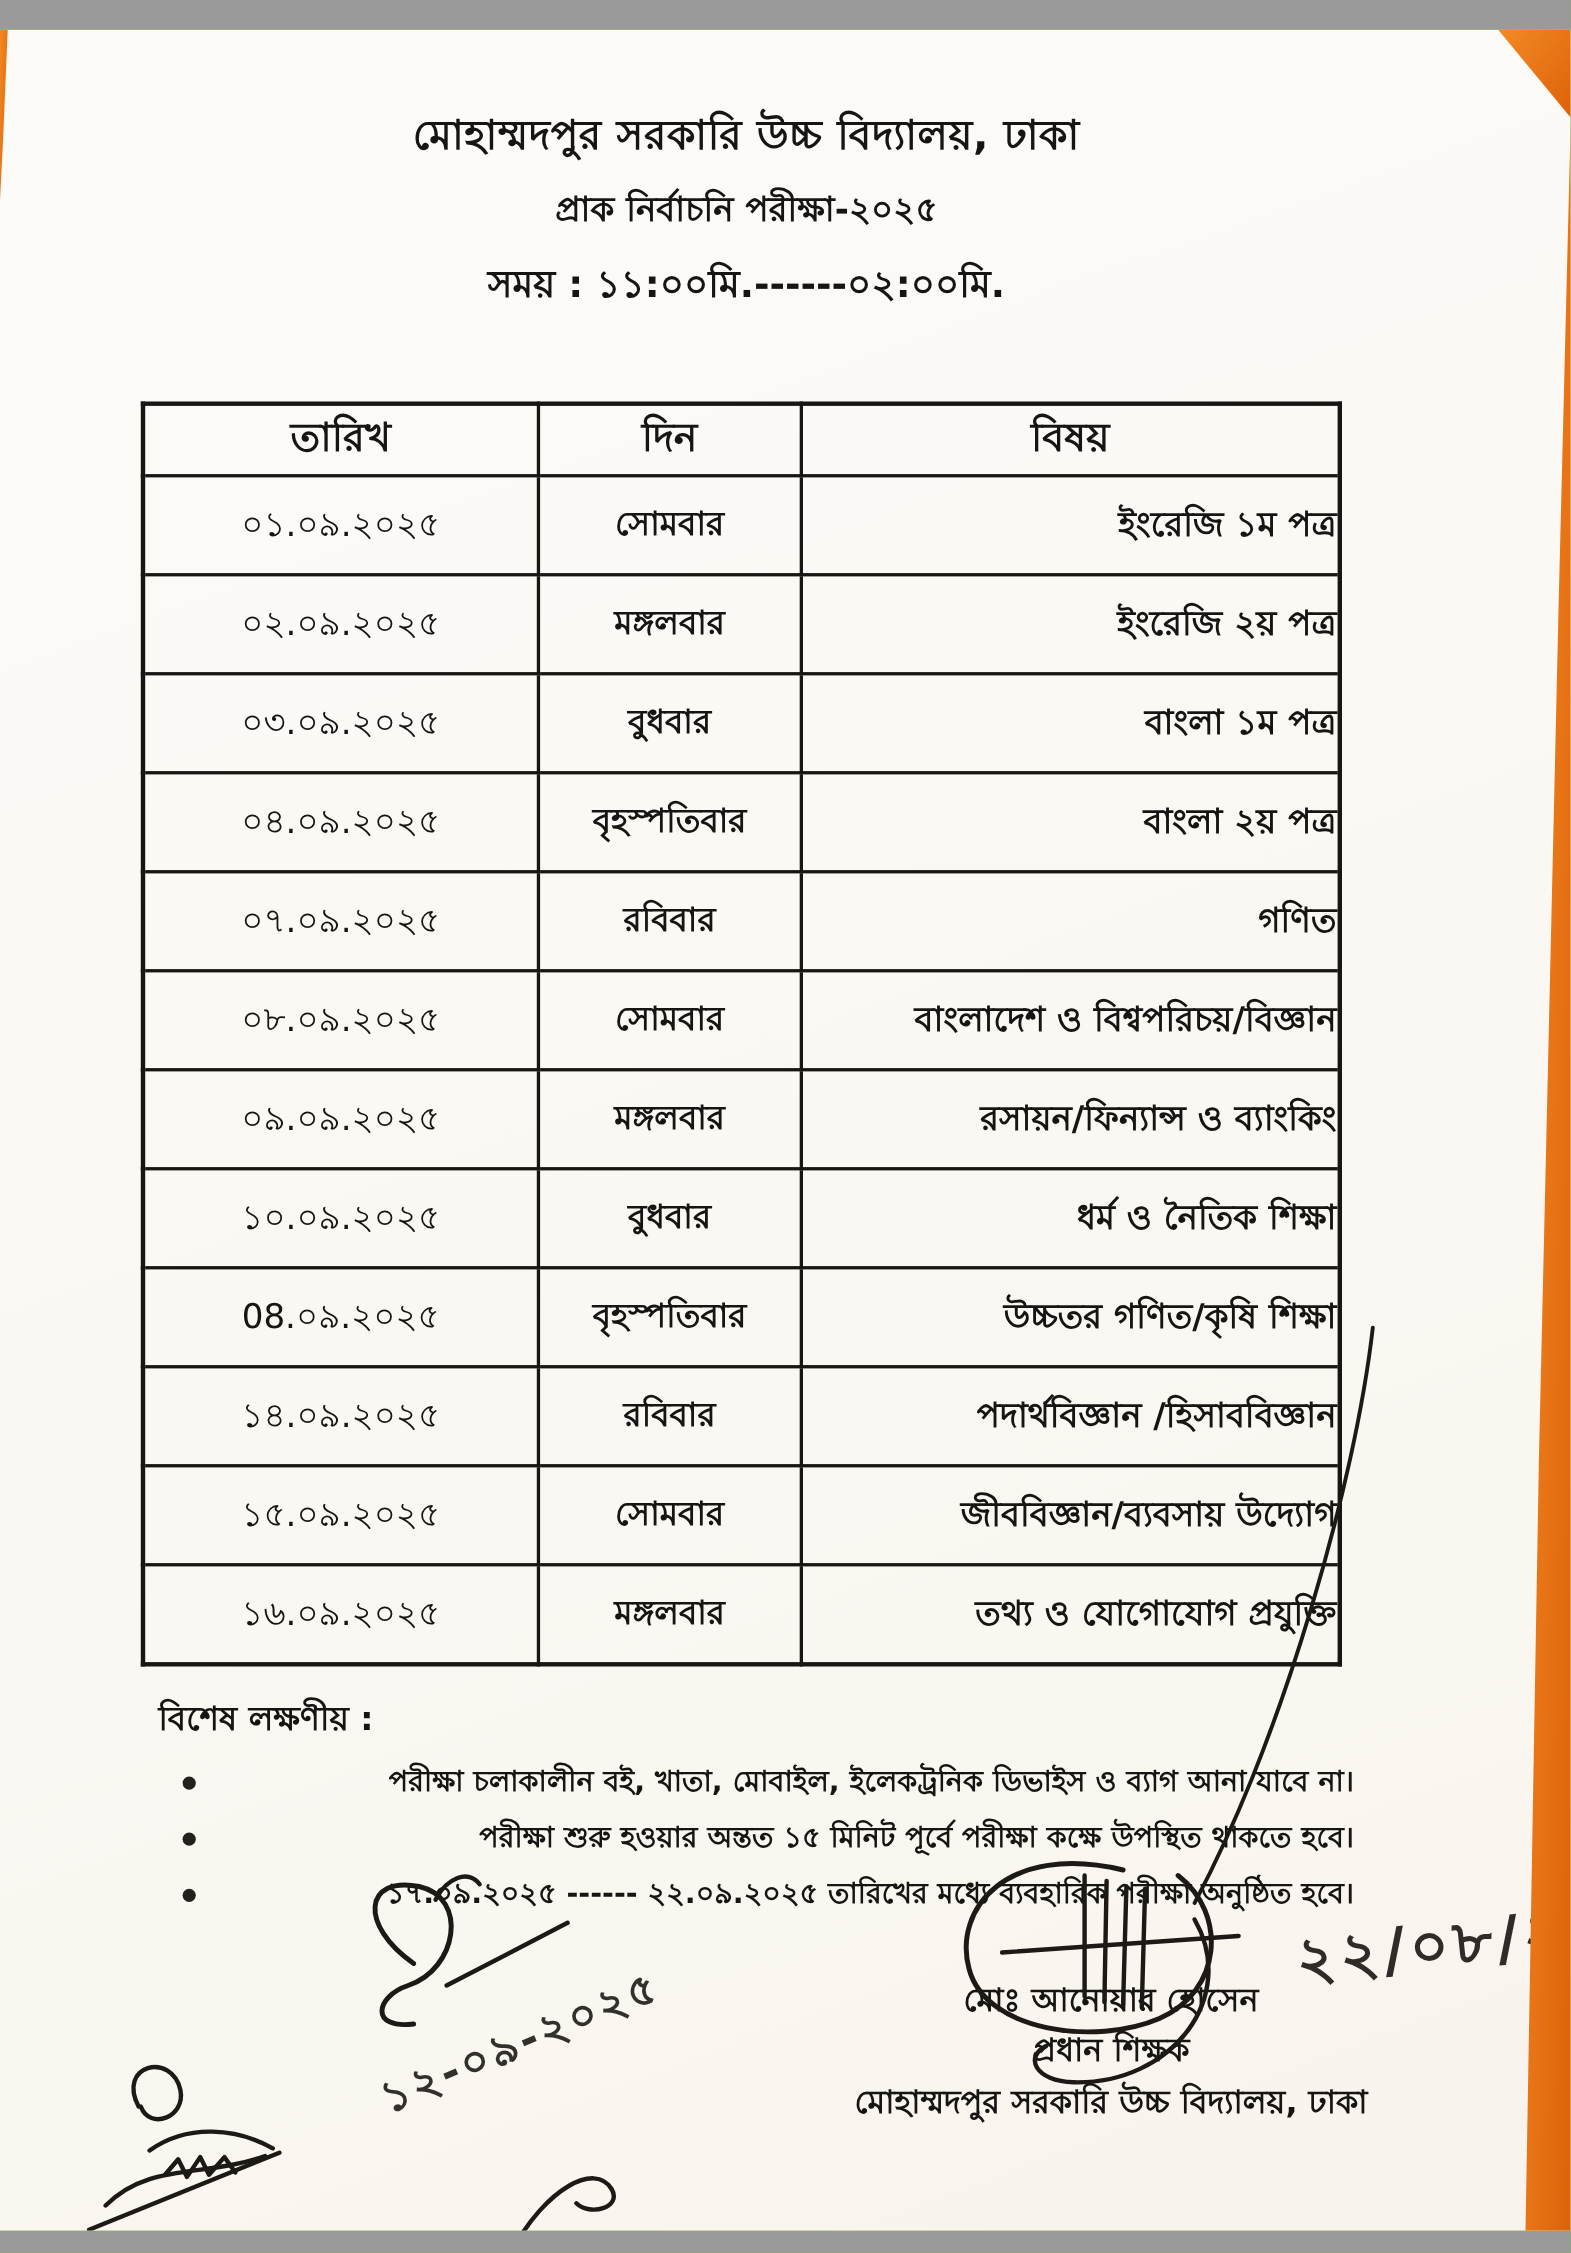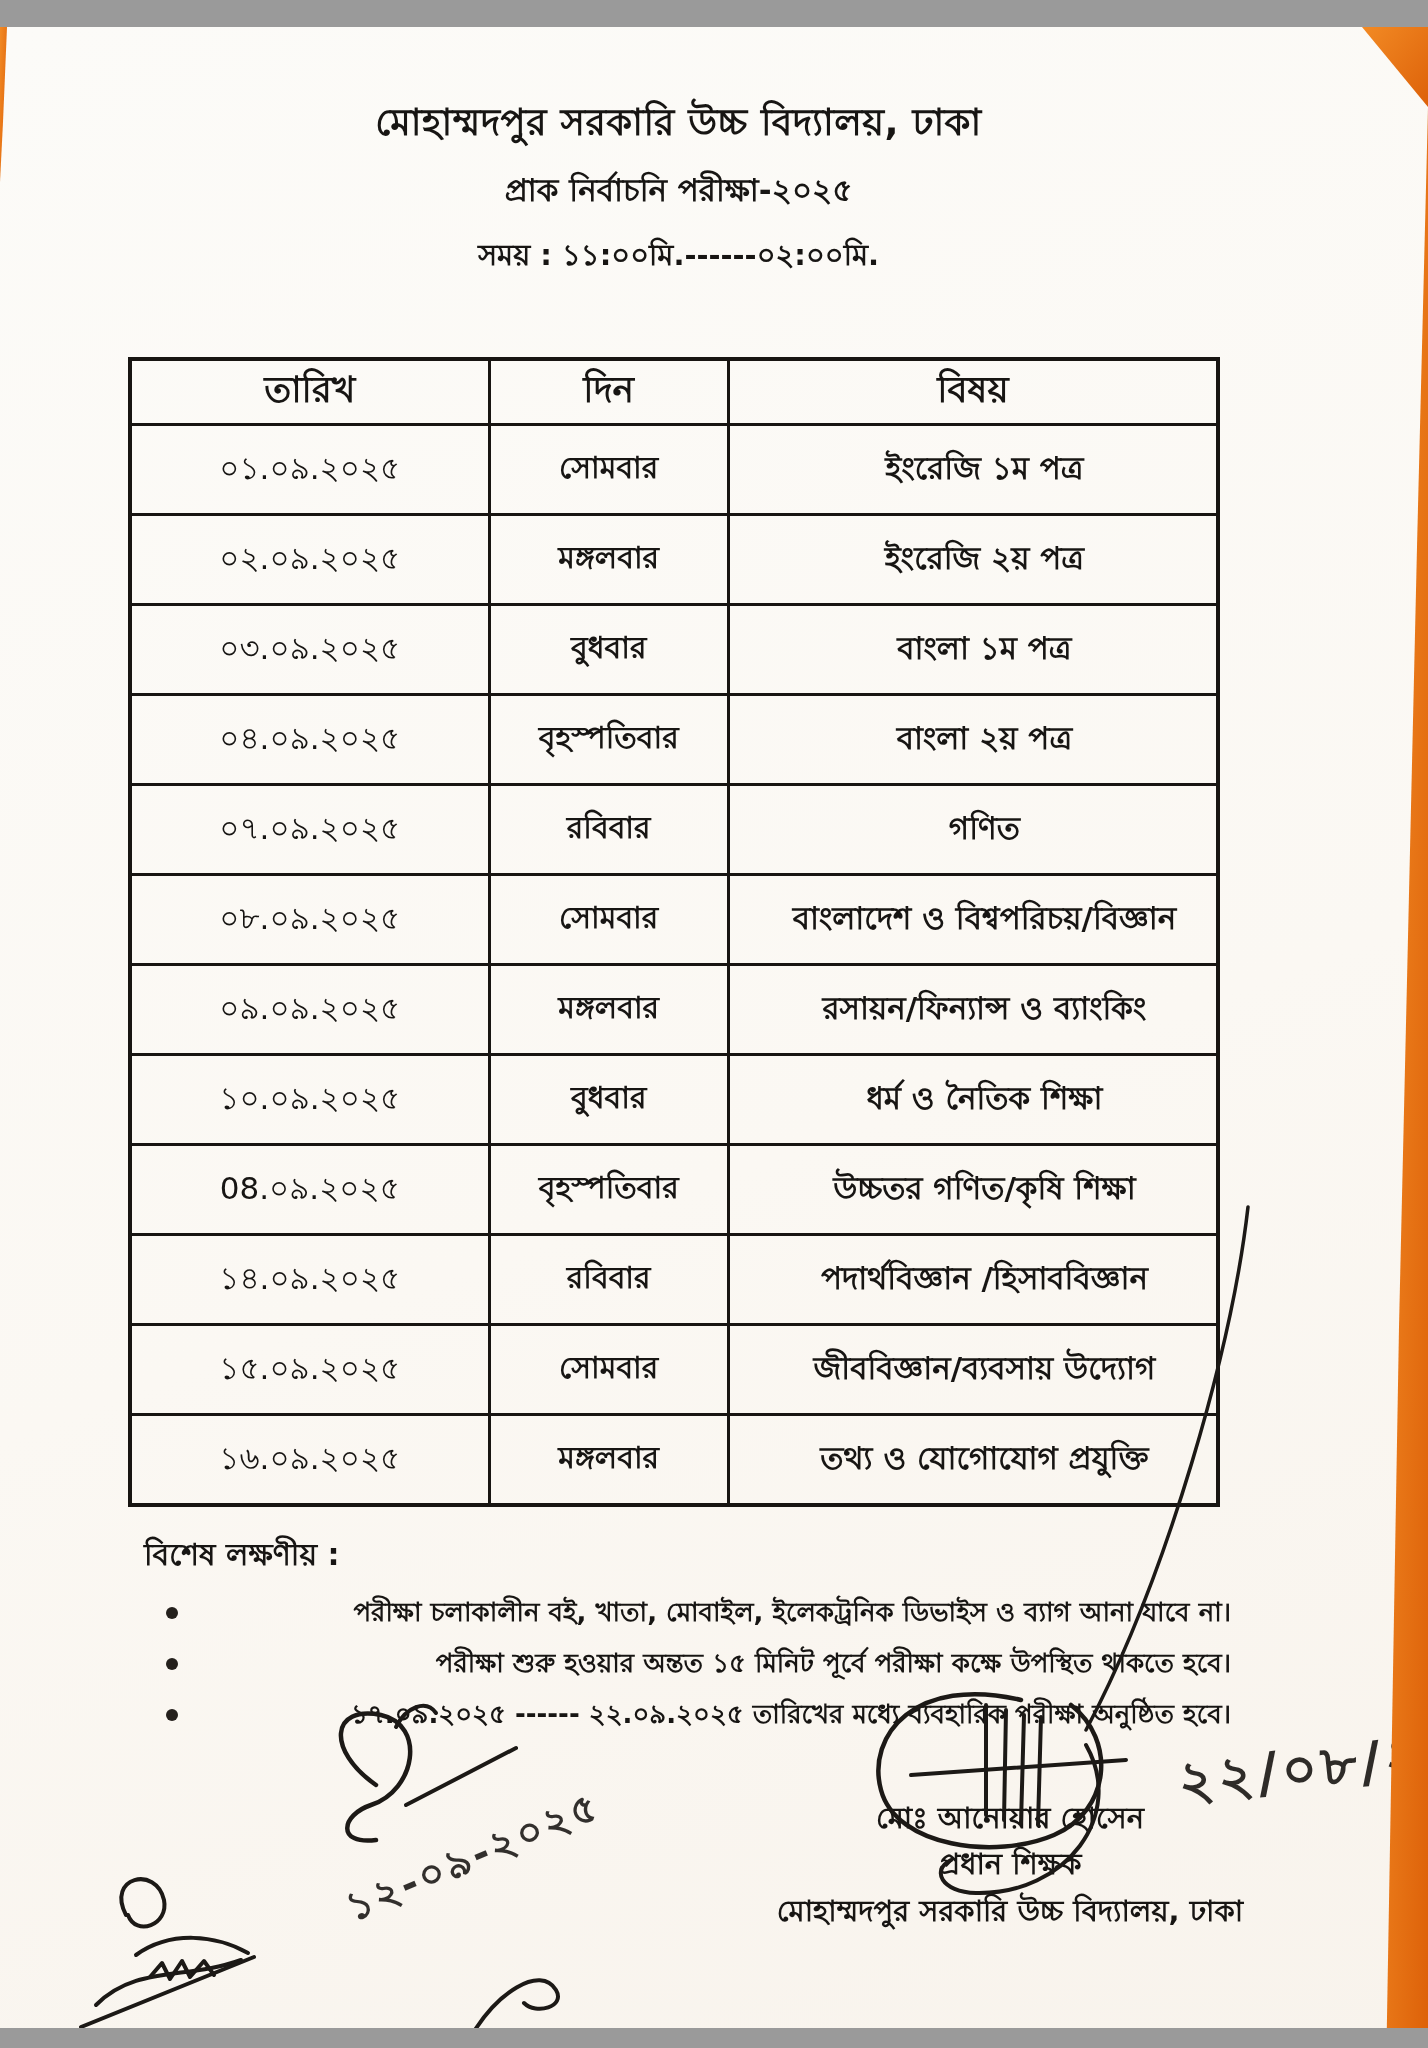--- a/index.html
+++ b/index.html
@@ -7,28 +7,28 @@
           background:#84cc16;font-family:"DejaVu Sans","Liberation Sans",sans-serif;color:#171513;margin-top:27px;}
   
   .paper{position:absolute;left:0;top:0;width:1428px;height:2048px;
          background:linear-gradient(160deg,#fcfbf8 0%,#fbf8f3 55%,#f8f3ec 100%);}
   
   .edge-svg,.ink-svg{position:absolute;left:0;top:0;width:1428px;height:2048px;pointer-events:none;}
   .content{position:absolute;left:126px;top:0;width:1105px;}
   .doc-head{text-align:center;}
   .t1{margin:66px 0 0 0;font-size:37px;font-weight:700;letter-spacing:.5px;}
   .t2{margin:10px 0 0 0;font-size:31px;font-weight:700;}
-  .t3{margin:14px 0 0 0;font-size:29px;font-weight:700;}
+  .t3{margin:14px 0 0 0;font-size:34px;font-weight:700;}
   table.sched{border-collapse:collapse;width:1092px;margin:76px 0 0 2px;
               border:4px solid #181512;}
   table.sched th,table.sched td{border:3px solid #181512;}
   table.sched th{height:58px;font-size:36px;font-weight:700;}
   td.c-date{width:33%;text-align:center;font-size:31px;font-weight:400;height:85px;}
   td.c-day {width:22%;text-align:center;font-size:30px;font-weight:700;}
-  td.c-subj{width:45%;text-align:center;padding-left:24px;font-size:31px;font-weight:700;}
+  td.c-subj{width:45%;text-align:right;padding-left:24px;font-size:31px;font-weight:700;}
   .notes-h{margin:24px 0 0 18px;font-size:30px;font-weight:700;}
   ul.notes{list-style:none;margin:14px 0 0 0;padding:0 0 0 40px;}
   ul.notes li{display:flex;align-items:flex-start;margin:0 0 17px 0;
               font-size:26px;font-weight:700;line-height:1.3;justify-content:space-between;}
   .dot{flex:0 0 auto;width:12px;height:12px;border-radius:50%;background:#24201c;
        margin:11px 26px 0 0;}
   .sig-block{position:absolute;left:750px;top:1768px;width:520px;text-align:center;
              font-size:29px;font-weight:700;line-height:1.6;}
   .hand{position:absolute;color:#1d1a18;font-weight:700;white-space:nowrap;}
   .hand-right{left:1178px;top:1698px;font-size:55px;transform:rotate(-6deg);letter-spacing:4px;opacity:.92;}

